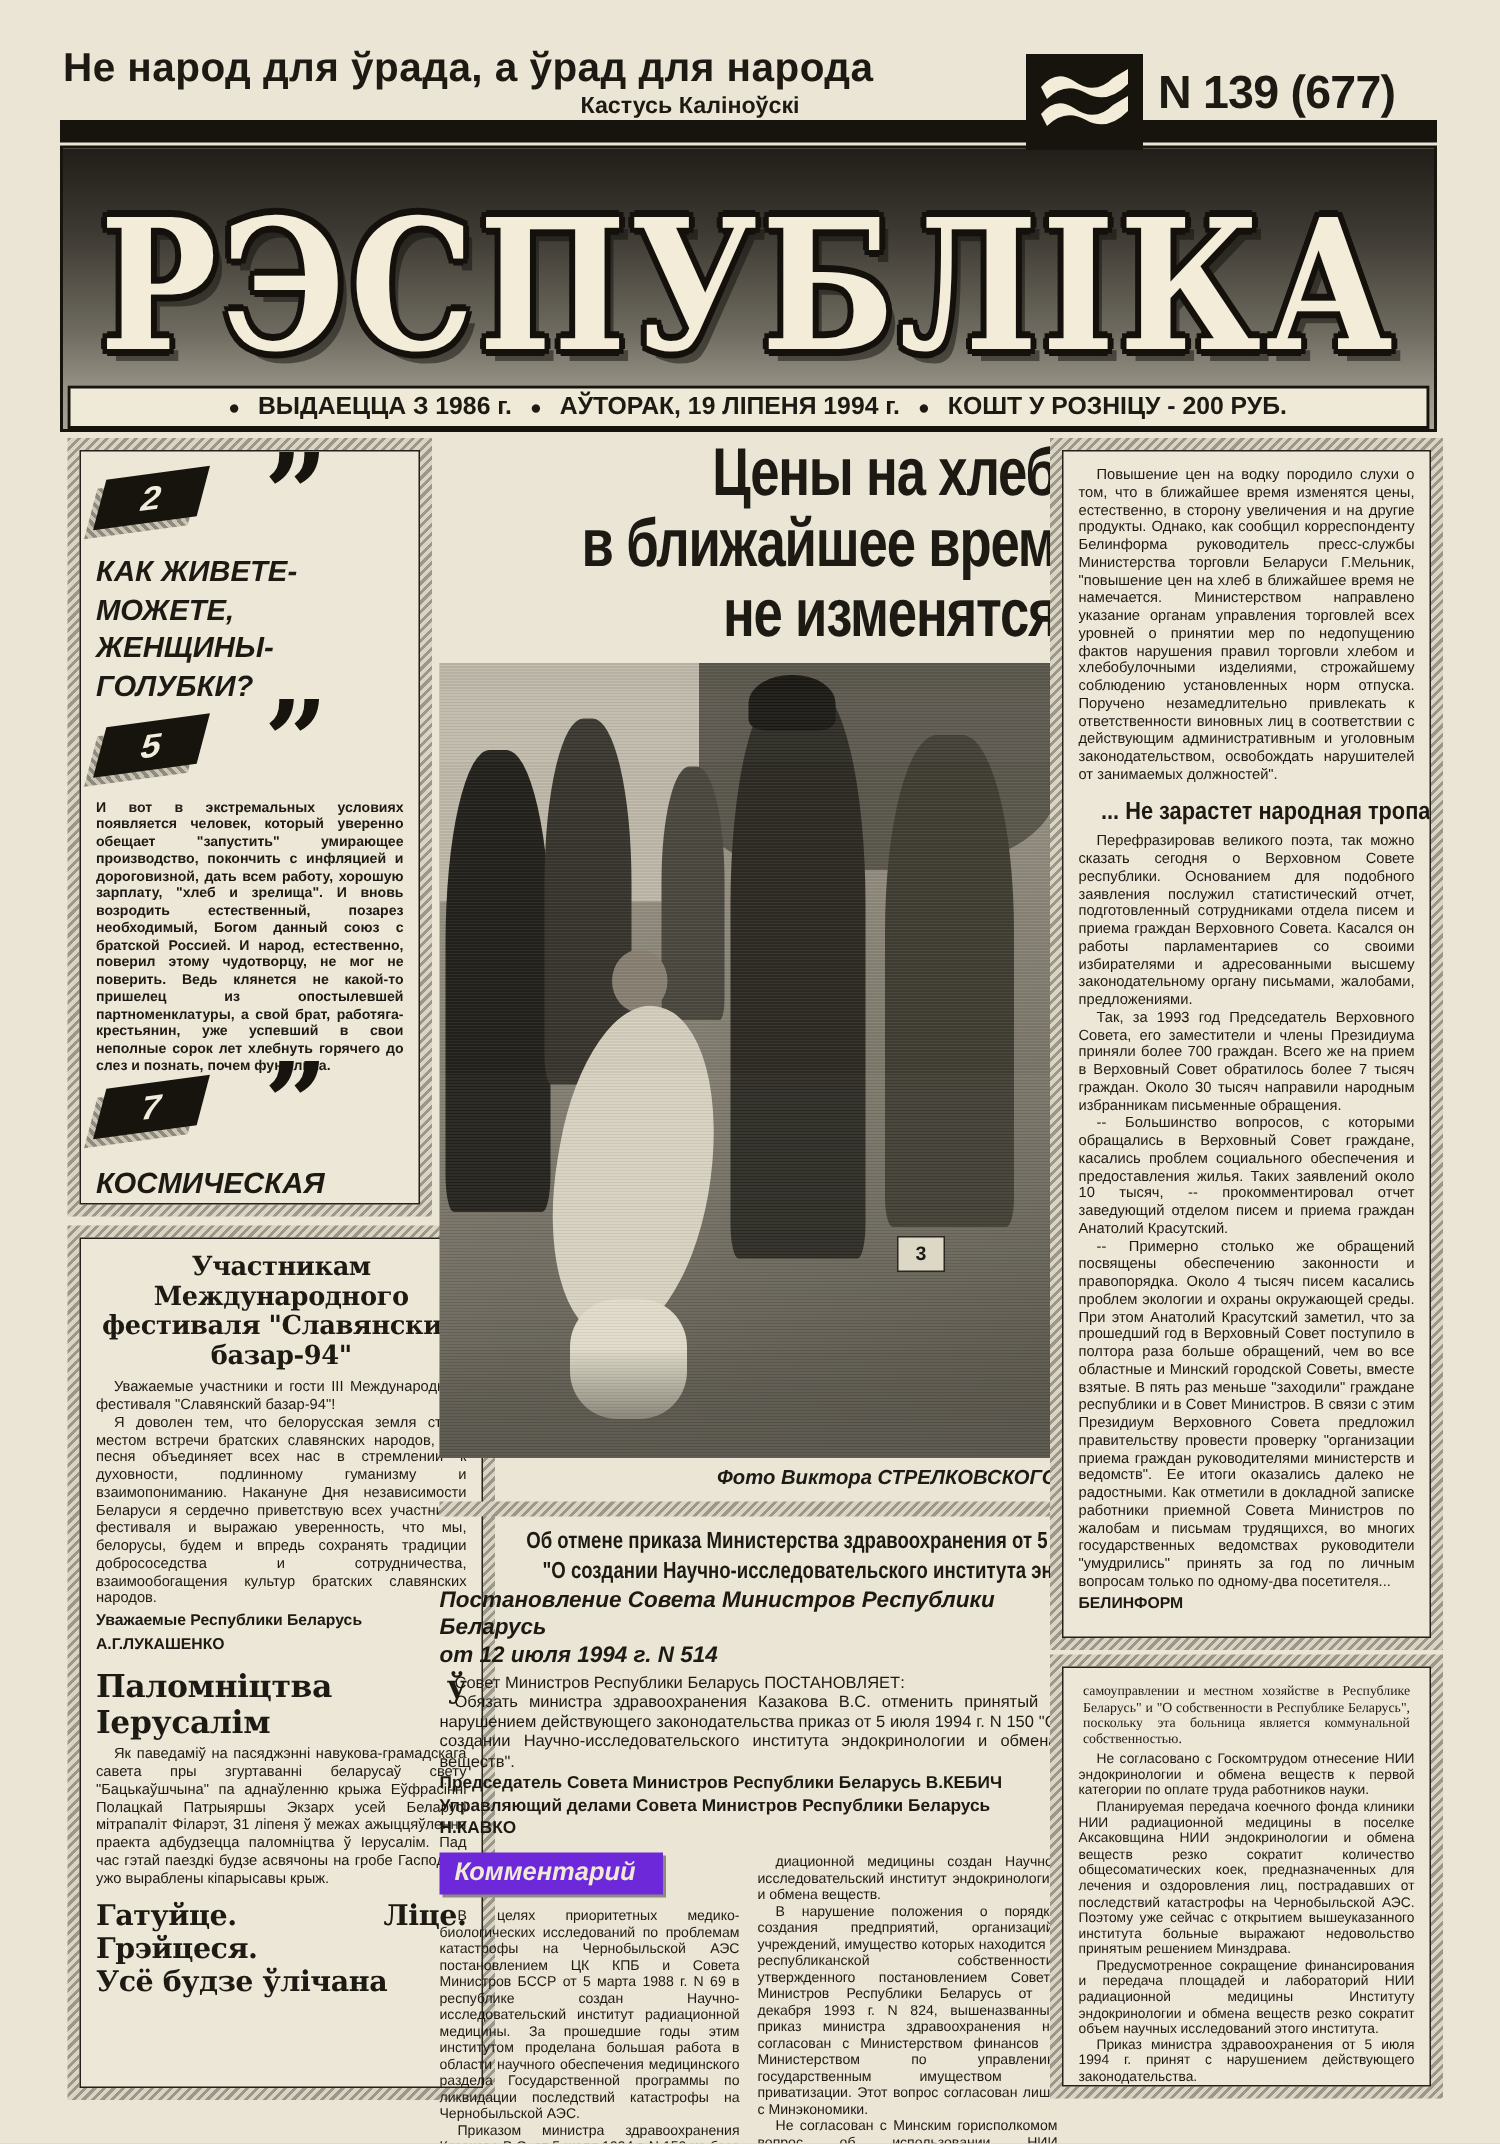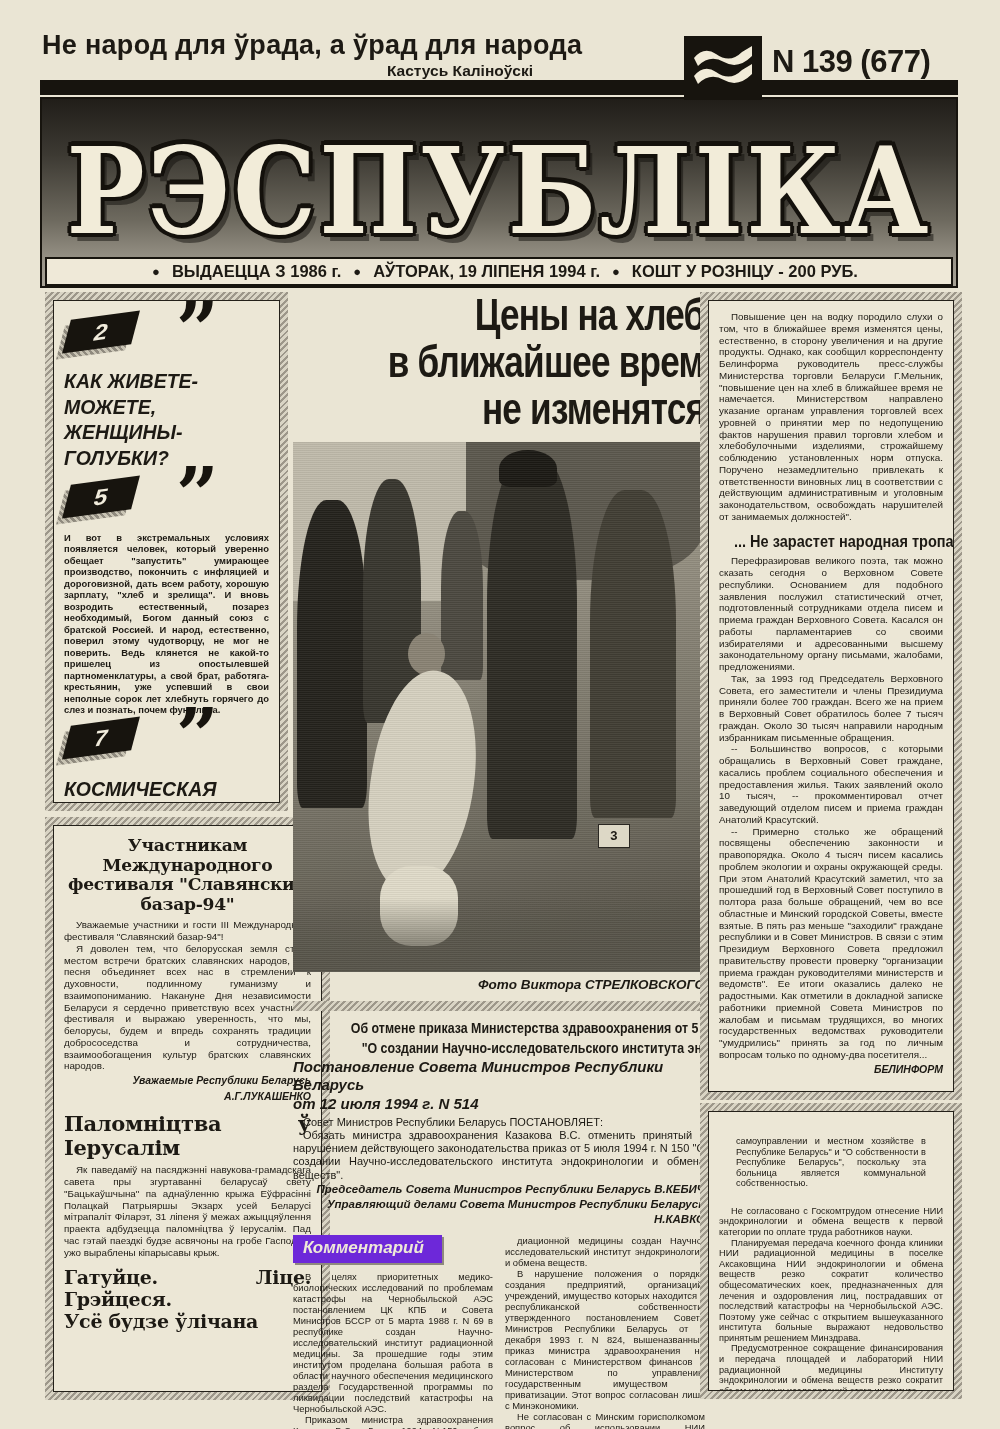--- a/index.html
+++ b/index.html
@@ -29,21 +29,21 @@
   .dateline .dot{font-size:13px;margin:0 12px;}
   
   .hframe{position:absolute;box-sizing:border-box;padding:8px;
           background:repeating-linear-gradient(135deg,#9d978a 0 2px,#d9d4c4 2px 4.5px);}
   .hframe>.inner{box-sizing:border-box;width:100%;height:100%;border:1.5px solid #232019;
                  background:#ece7d6;padding:10px;overflow:hidden;}
   .hatch-bar{height:10px;background:repeating-linear-gradient(135deg,#9d978a 0 2px,#d9d4c4 2px 4.5px);}
   
   .small{font-size:9.8px;line-height:1.2;text-align:justify;}
   .small p,.cols p{margin:0;text-indent:12px;}
-  .sig{ text-align:right;font-weight:bold;font-style:italic;}
+  .sig{ text-align:left;font-weight:bold;}
   
   .teaser-row{display:flex;align-items:flex-start;height:48px;margin:2px 0 0 2px;}
   .page-badge{position:relative;width:84px;height:42px;flex:none;}
   .page-badge .bshadow{position:absolute;left:-4px;top:8px;width:66px;height:34px;
         transform:skewX(-22deg) rotate(-8deg);
         background:repeating-linear-gradient(45deg,#8f8a7e 0 2px,#c9c4b4 2px 4px);}
   .page-badge .bface{position:absolute;left:2px;top:2px;width:66px;height:34px;background:#17140e;
         transform:skewX(-22deg) rotate(-8deg);display:flex;align-items:center;justify-content:center;}
   .badge-num{color:#f1ecdc;font-weight:bold;font-size:23px;}
   .quote-glyph{font-family:"DejaVu Serif",serif;font-weight:bold;font-size:74px;line-height:34px;
@@ -227,21 +227,21 @@
       <p>Перефразировав великого поэта, так можно сказать сегодня о Верховном Совете республики. Основанием для подобного заявления послужил статистический отчет, подготовленный сотрудниками отдела писем и приема граждан Верховного Совета. Касался он работы парламентариев со своими избирателями и адресованными высшему законодательному органу письмами, жалобами, предложениями.</p>
       <p>Так, за 1993 год Председатель Верховного Совета, его заместители и члены Президиума приняли более 700 граждан. Всего же на прием в Верховный Совет обратилось более 7 тысяч граждан. Около 30 тысяч направили народным избранникам письменные обращения.</p>
       <p>-- Большинство вопросов, с которыми обращались в Верховный Совет граждане, касались проблем социального обеспечения и предоставления жилья. Таких заявлений около 10 тысяч, -- прокомментировал отчет заведующий отделом писем и приема граждан Анатолий Красутский.</p>
       <p>-- Примерно столько же обращений посвящены обеспечению законности и правопорядка. Около 4 тысяч писем касались проблем экологии и охраны окружающей среды. При этом Анатолий Красутский заметил, что за прошедший год в Верховный Совет поступило в полтора раза больше обращений, чем во все областные и Минский городской Советы, вместе взятые. В пять раз меньше "заходили" граждане республики и в Совет Министров. В связи с этим Президиум Верховного Совета предложил правительству провести проверку "организации приема граждан руководителями министерств и ведомств". Ее итоги оказались далеко не радостными. Как отметили в докладной записке работники приемной Совета Министров по жалобам и письмам трудящихся, во многих государственных ведомствах руководители "умудрились" принять за год по личным вопросам только по одному-два посетителя...</p>
       <div class="sig sig-small">БЕЛИНФОРМ</div>
     </div>
   </div>
 
   <div class="hframe" style="left:700px;top:1103px;width:262px;height:296px;">
     <div class="inner" style="padding:7px 10px;font-size:9.2px;line-height:1.15;text-align:justify;">
-      <p style="margin:17px;text-indent:0;">самоуправлении и местном хозяйстве в Республике Беларусь" и "О собственности в Республике Беларусь", поскольку эта больница является коммунальной собственностью.</p>
+      <p style="margin:3px;text-indent:0;font-family:Liberation Serif, serif;">самоуправлении и местном хозяйстве в Республике Беларусь" и "О собственности в Республике Беларусь", поскольку эта больница является коммунальной собственностью.</p>
       <p style="margin:0;text-indent:12px;">Не согласовано с Госкомтрудом отнесение НИИ эндокринологии и обмена веществ к первой категории по оплате труда работников науки.</p>
       <p style="margin:0;text-indent:12px;">Планируемая передача коечного фонда клиники НИИ радиационной медицины в поселке Аксаковщина НИИ эндокринологии и обмена веществ резко сократит количество общесоматических коек, предназначенных для лечения и оздоровления лиц, пострадавших от последствий катастрофы на Чернобыльской АЭС. Поэтому уже сейчас с открытием вышеуказанного института больные выражают недовольство принятым решением Минздрава.</p>
       <p style="margin:0;text-indent:12px;">Предусмотренное сокращение финансирования и передача площадей и лабораторий НИИ радиационной медицины Институту эндокринологии и обмена веществ резко сократит объем научных исследований этого института.</p>
       <p style="margin:0;text-indent:12px;">Приказ министра здравоохранения от 5 июля 1994 г. принят с нарушением действующего законодательства.</p>
       <div class="sig" style="font-size:10.5px;line-height:1.25;margin-top:2px;">В.ШИПИЦА,</div>
 
     </div>
   </div>
 
 </div>

